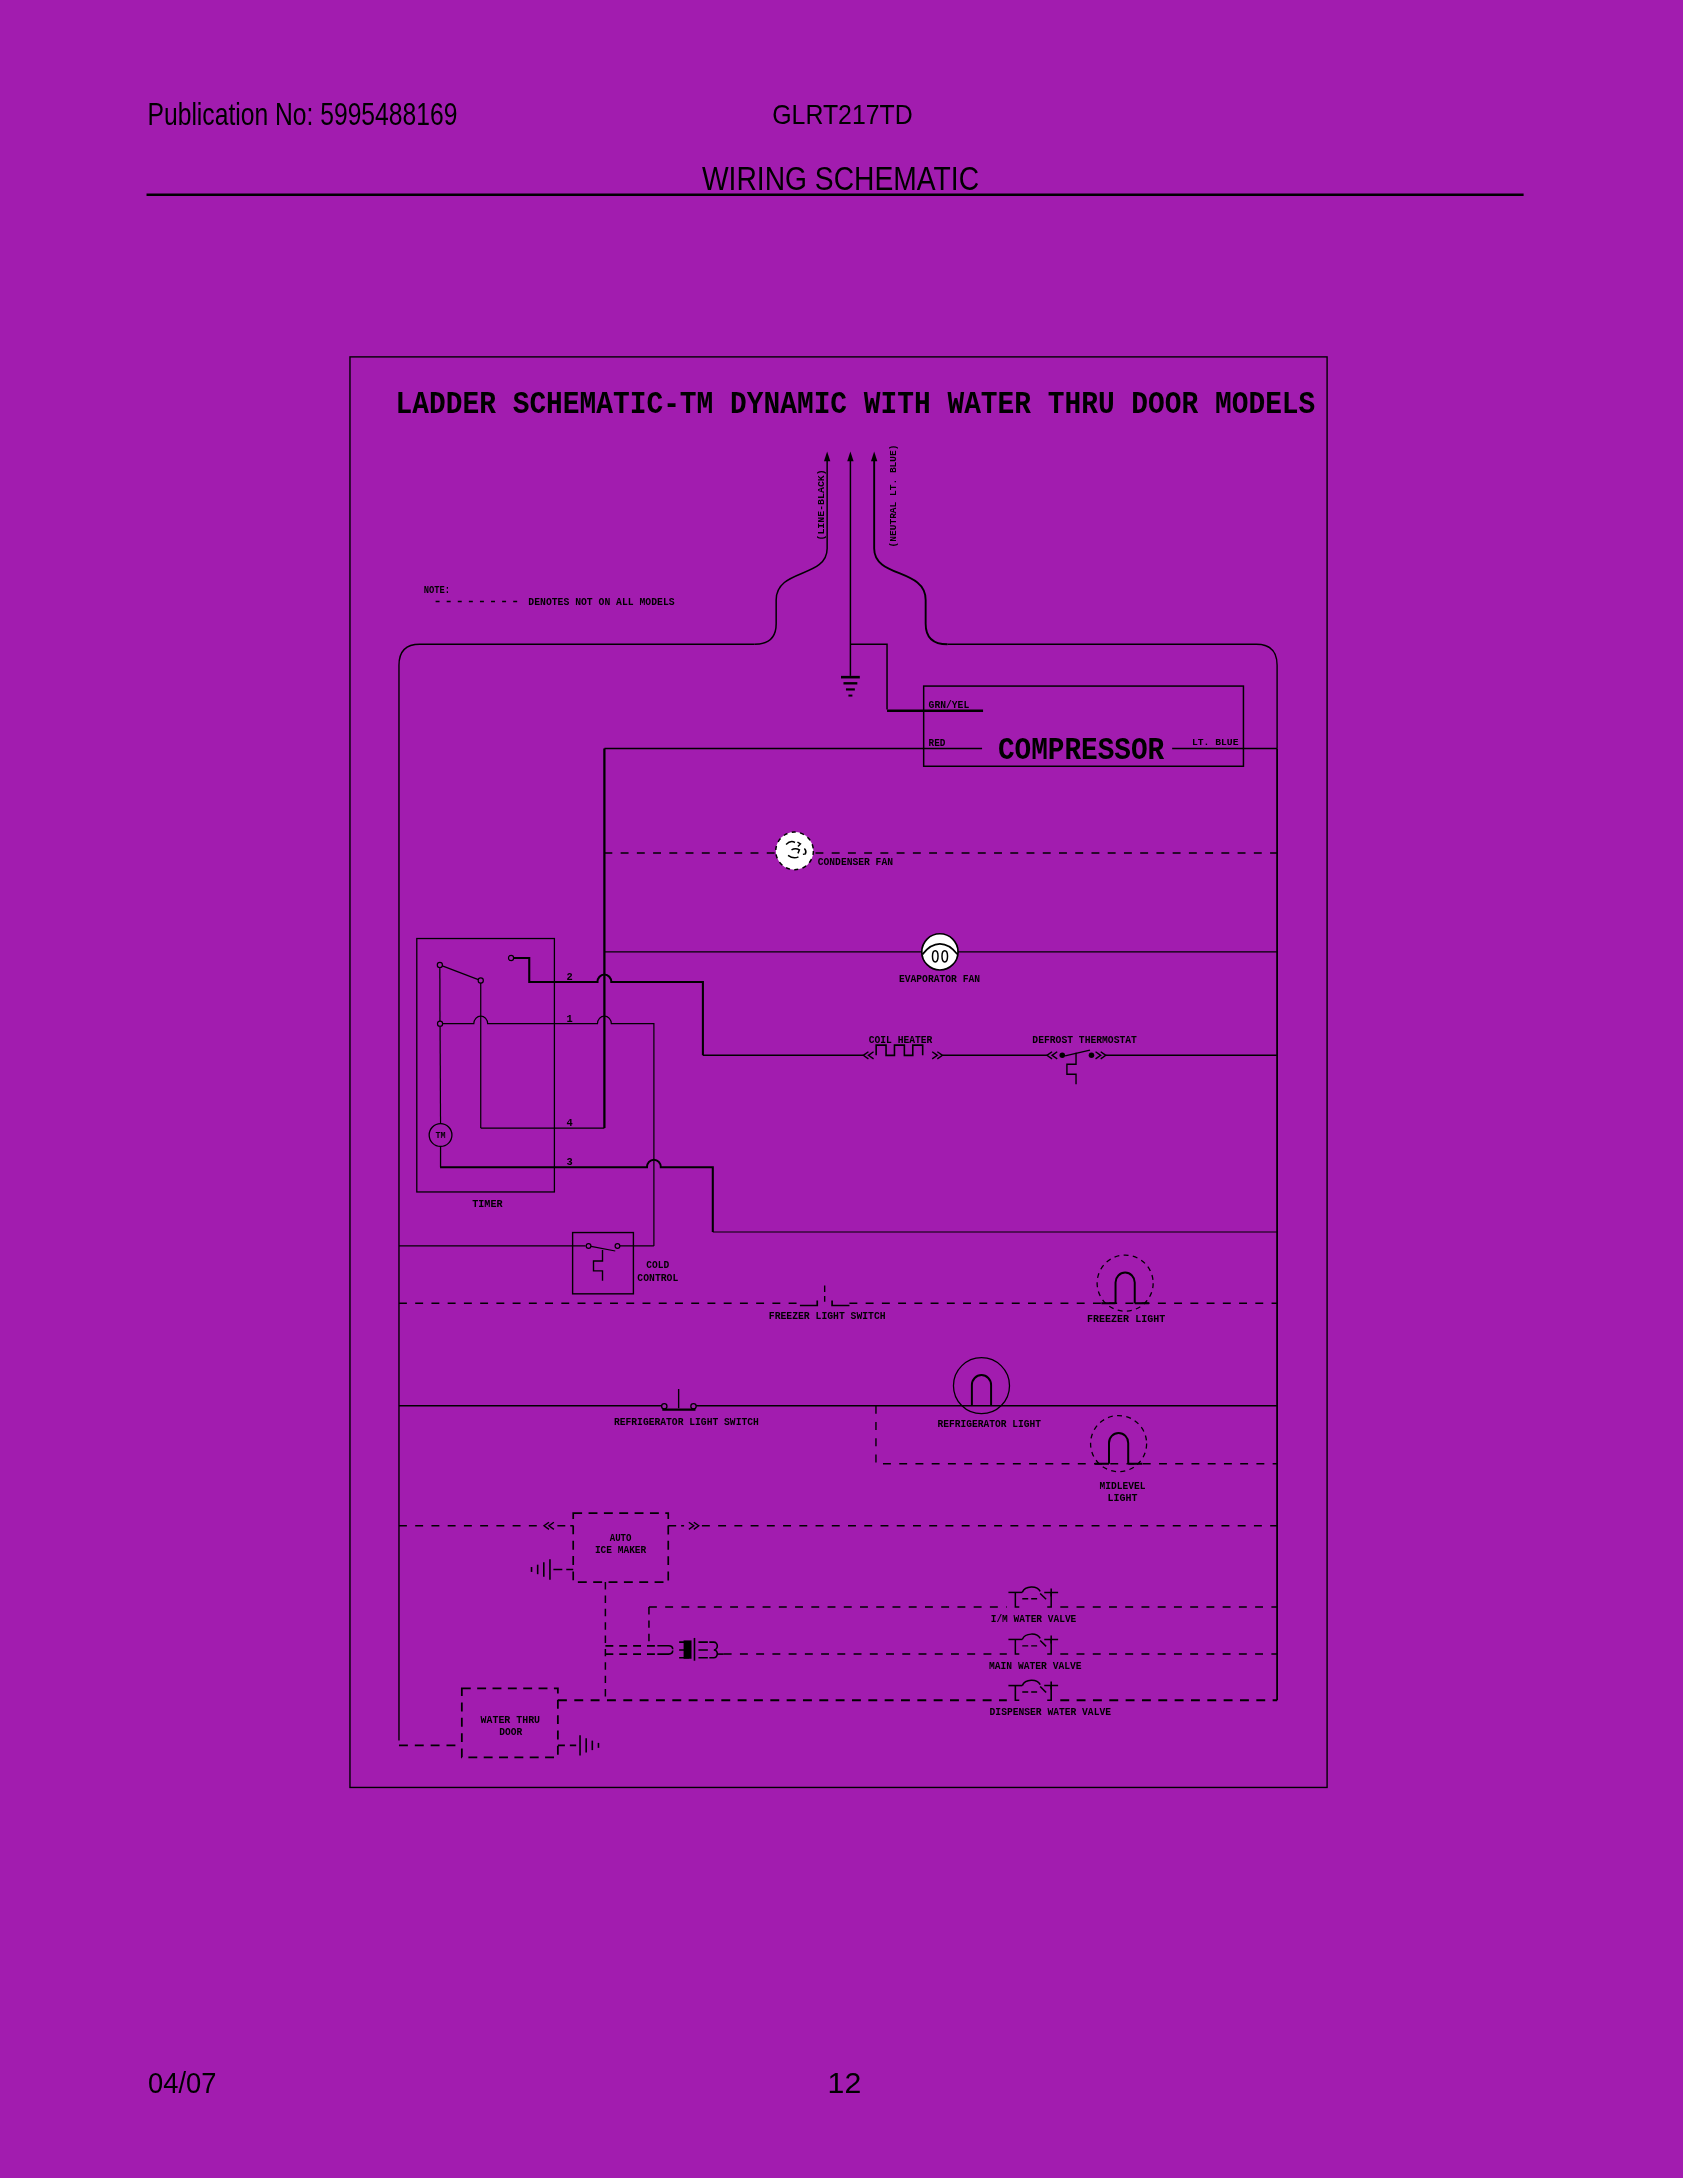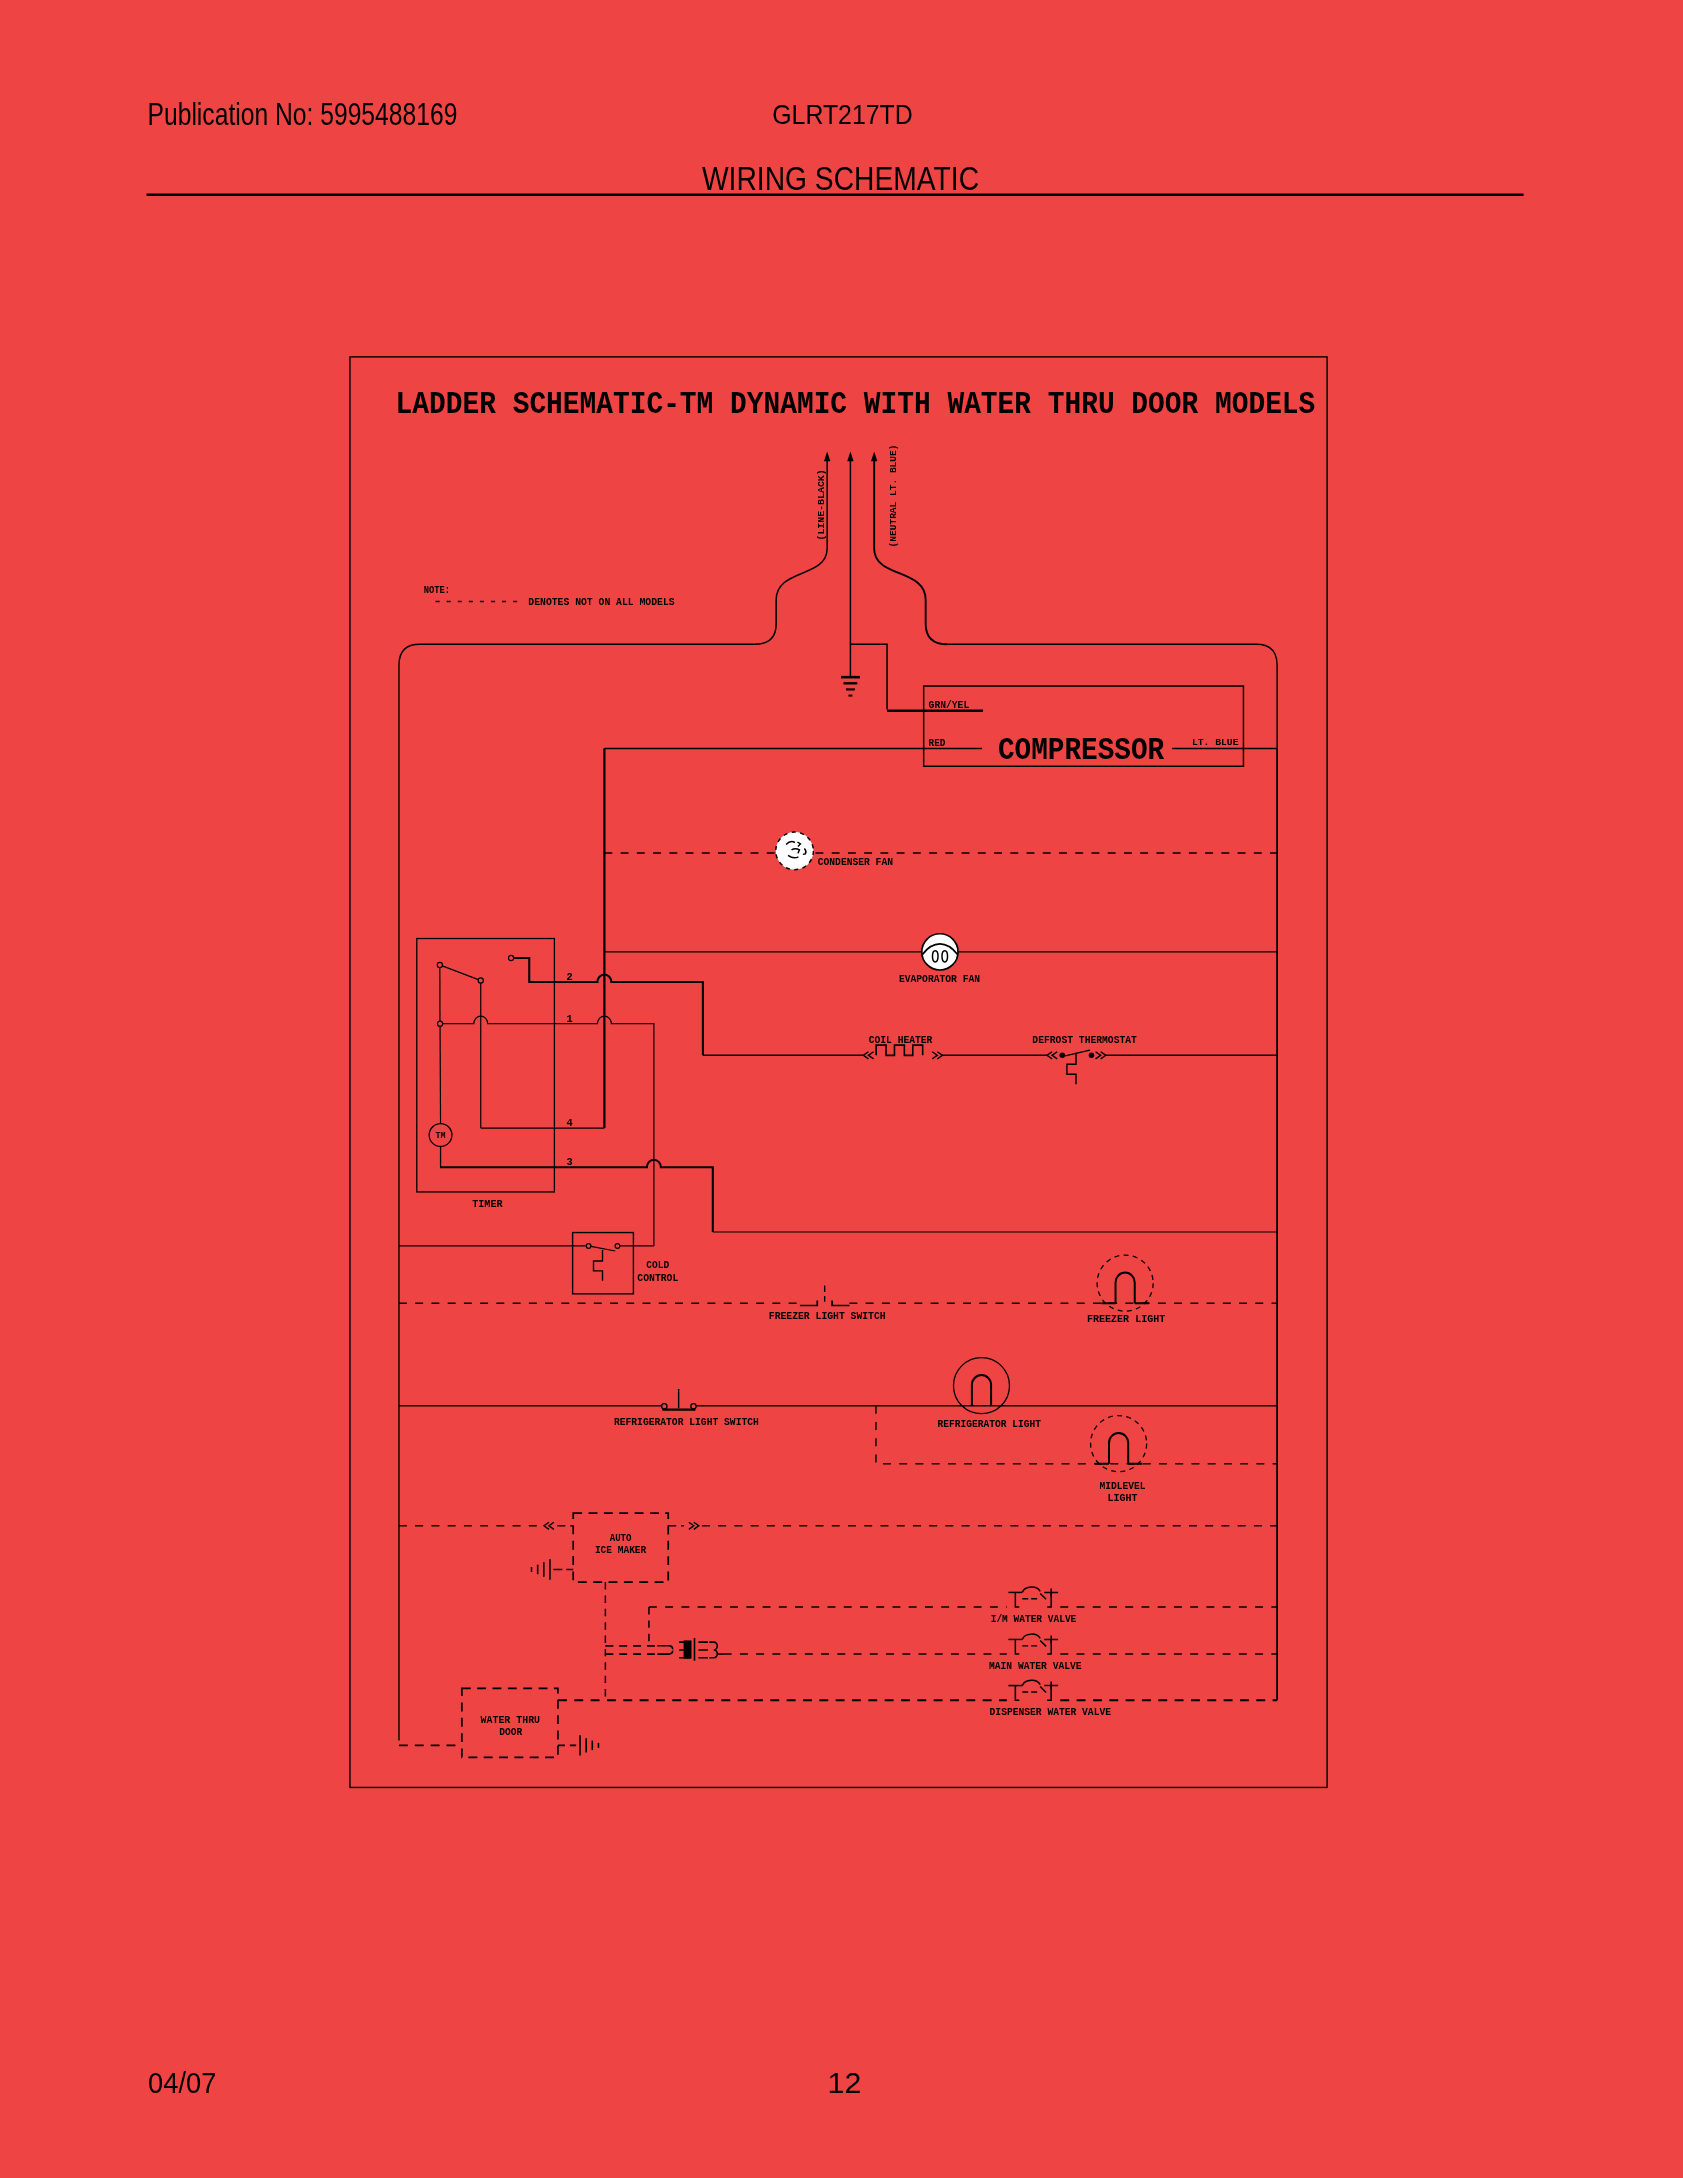--- a/index.html
+++ b/index.html
@@ -1,16 +1,16 @@
 <!DOCTYPE html>
 <html><head>
 <meta charset="utf-8">
 <style>
 html,body{margin:0;padding:0;background:#fff;}
-#page{position:relative;width:1683px;height:2178px;background:#ef4444;overflow:hidden;}
+#page{position:relative;width:1683px;height:2178px;background:#a21caf;overflow:hidden;}
 text{fill:#000;}
 </style>
 </head>
 <body>
 <div id="page">
 <svg width="1683" height="2178" viewBox="0 0 1700 2200">
 
 <text x="149" y="126" font-family="Liberation Sans" font-size="31.5" font-weight="normal" text-anchor="start" textLength="313" lengthAdjust="spacingAndGlyphs">Publication No: 5995488169</text>
 
 <text x="780" y="125" font-family="Liberation Sans" font-size="28" font-weight="normal" text-anchor="start" textLength="142" lengthAdjust="spacingAndGlyphs">GLRT217TD</text>

